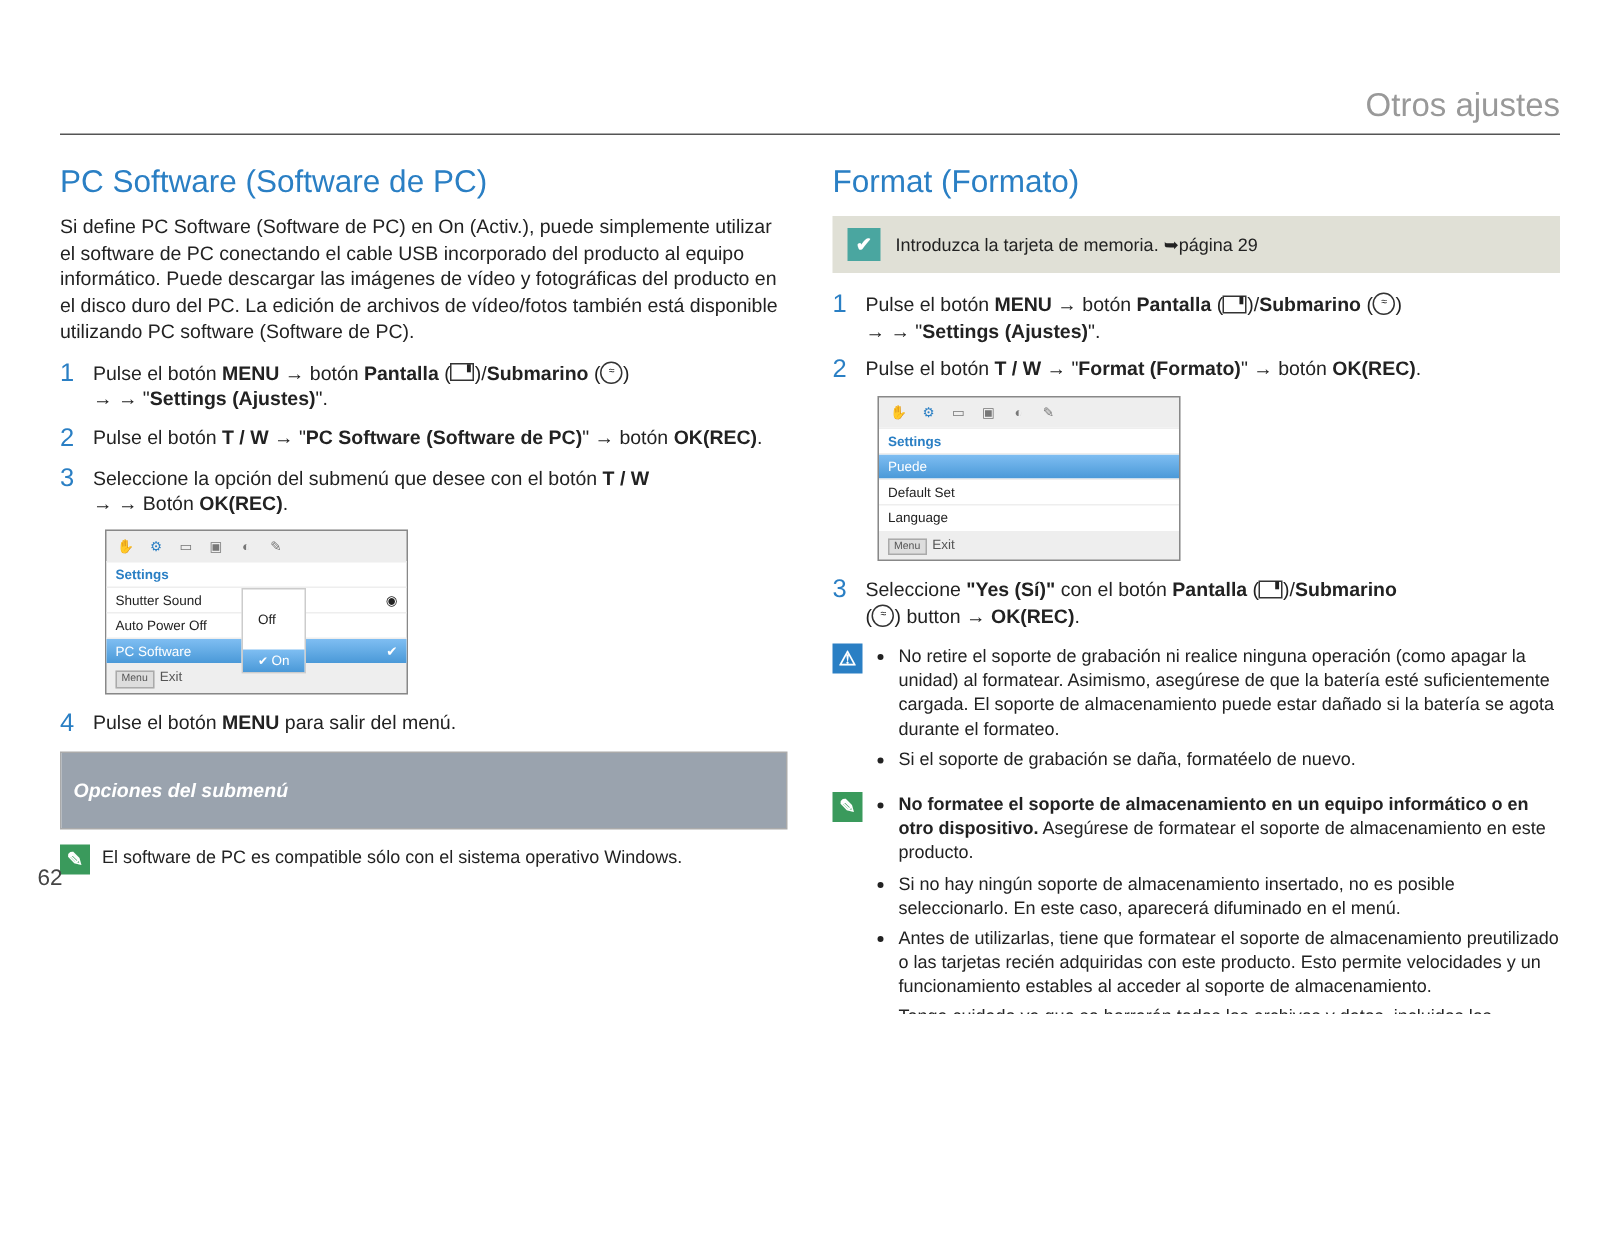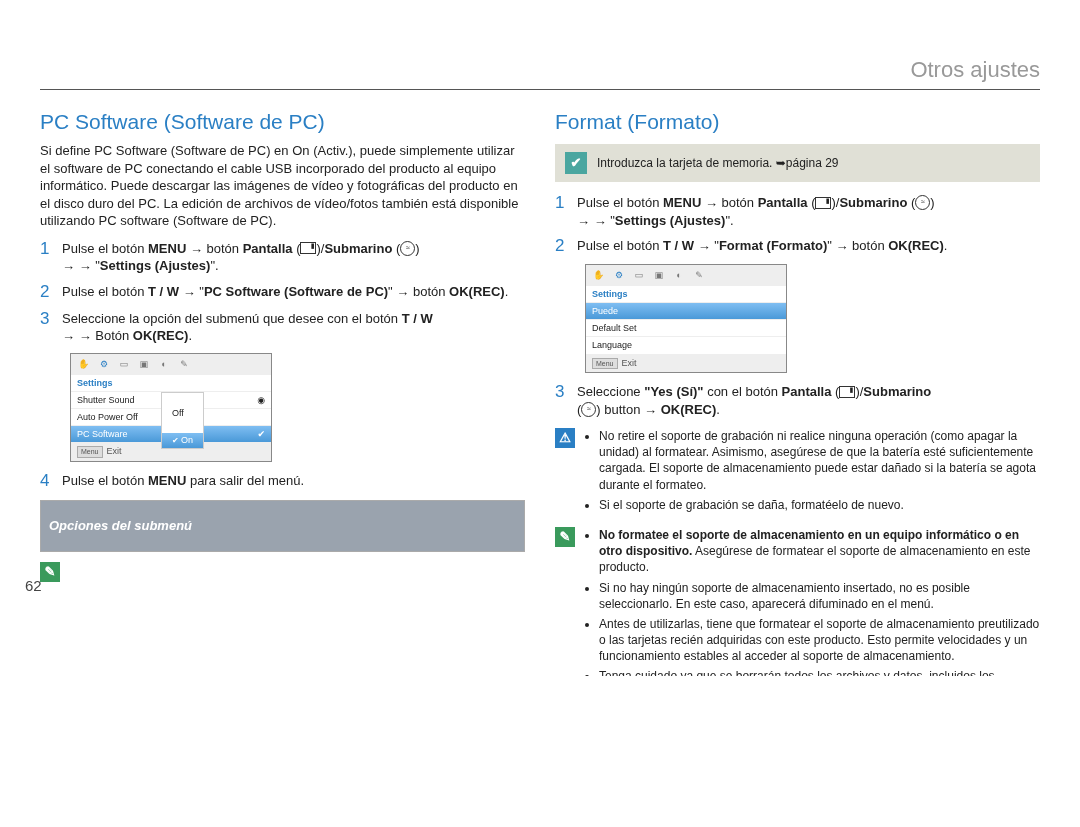--- a/index.html
+++ b/index.html
@@ -242,20 +242,21 @@
           </span>
         </li>
       </ol>
 
       <div class="submenu-box">
         <div class="submenu-head">Opciones del submenú</div>
       </div>
 
       <div class="note-row">
         <div class="note-icon icon-green">✎</div>
+        <div class="note-body">El software de PC es compatible sólo con el sistema operativo Windows.</div>
       </div>
     </div>
 
     <div class="col">
       <h2 class="section-title">Format (Formato)</h2>
 
       <div class="callout">
         <div class="note-icon icon-teal">✔</div>
         <div>Introduzca la tarjeta de memoria. ➥página 29</div>
       </div>

